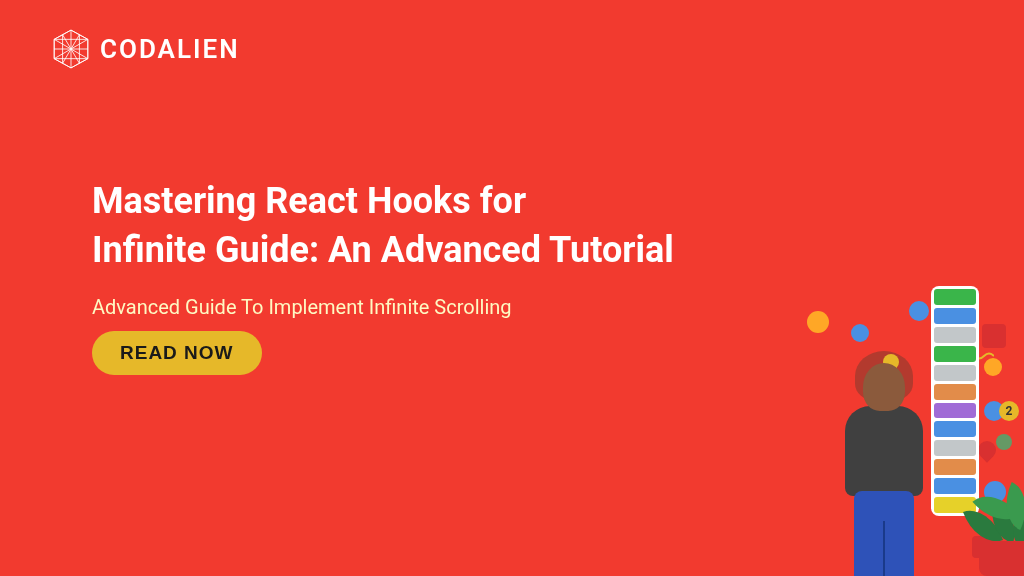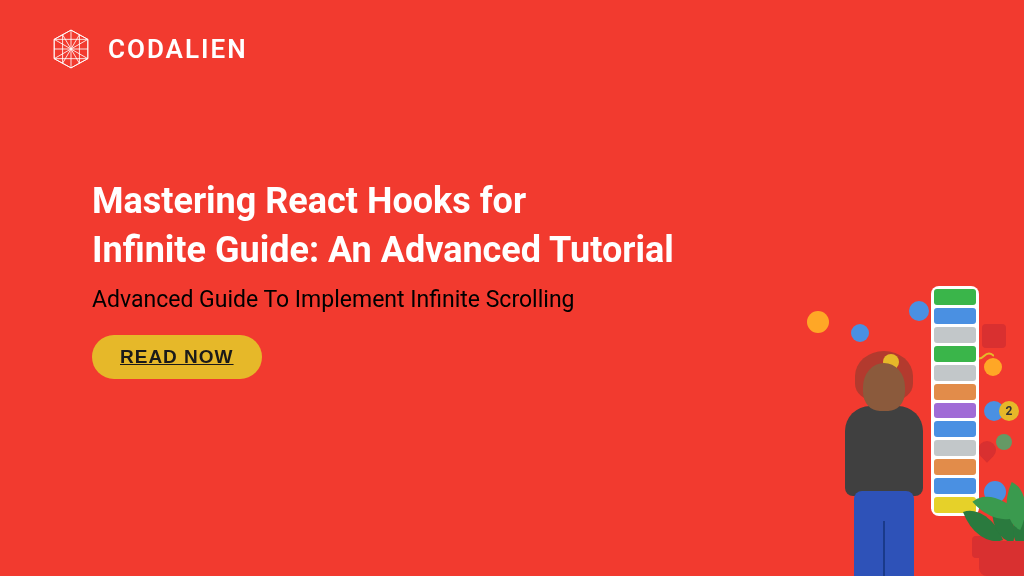--- a/index.html
+++ b/index.html
@@ -16,21 +16,21 @@
       position: relative;
       overflow: hidden;
     }
     
     .logo-container {
       position: absolute;
       top: 28px;
       left: 50px;
       display: flex;
       align-items: center;
-      gap: 16px;
+      gap: 8px;
     }
     
     .logo-icon {
       width: 42px;
       height: 42px;
     }
     
     .logo-text {
       color: #ffffff;
       font-size: 26px;
@@ -42,41 +42,40 @@
       position: absolute;
       top: 177px;
       left: 92px;
     }
     
     .title {
       color: #ffffff;
       font-size: 36px;
       font-weight: 700;
       line-height: 1.35;
+      margin-bottom: 21px;
+    }
+    
+    .subtitle {
+      color: #fef9c3;
+      font-size: 20px;
+      font-weight: 400;
       margin-bottom: 12px;
-    }
-    
-    .subtitle {
-      color: #000000;
-      font-size: 23px;
-      font-weight: 400;
-      margin-bottom: 22px;
     }
     
     .cta-button {
       background: #e6b829;
       color: #1a1a1a;
       border: none;
       padding: 11px 28px;
       font-size: 19px;
       font-weight: 800;
       letter-spacing: 1px;
       border-radius: 24px;
       cursor: pointer;
-      text-decoration: underline;
     }
     
     .illustration {
       position: absolute;
       bottom: 0;
       right: 0;
       width: 240px;
       height: 290px;
     }
     

